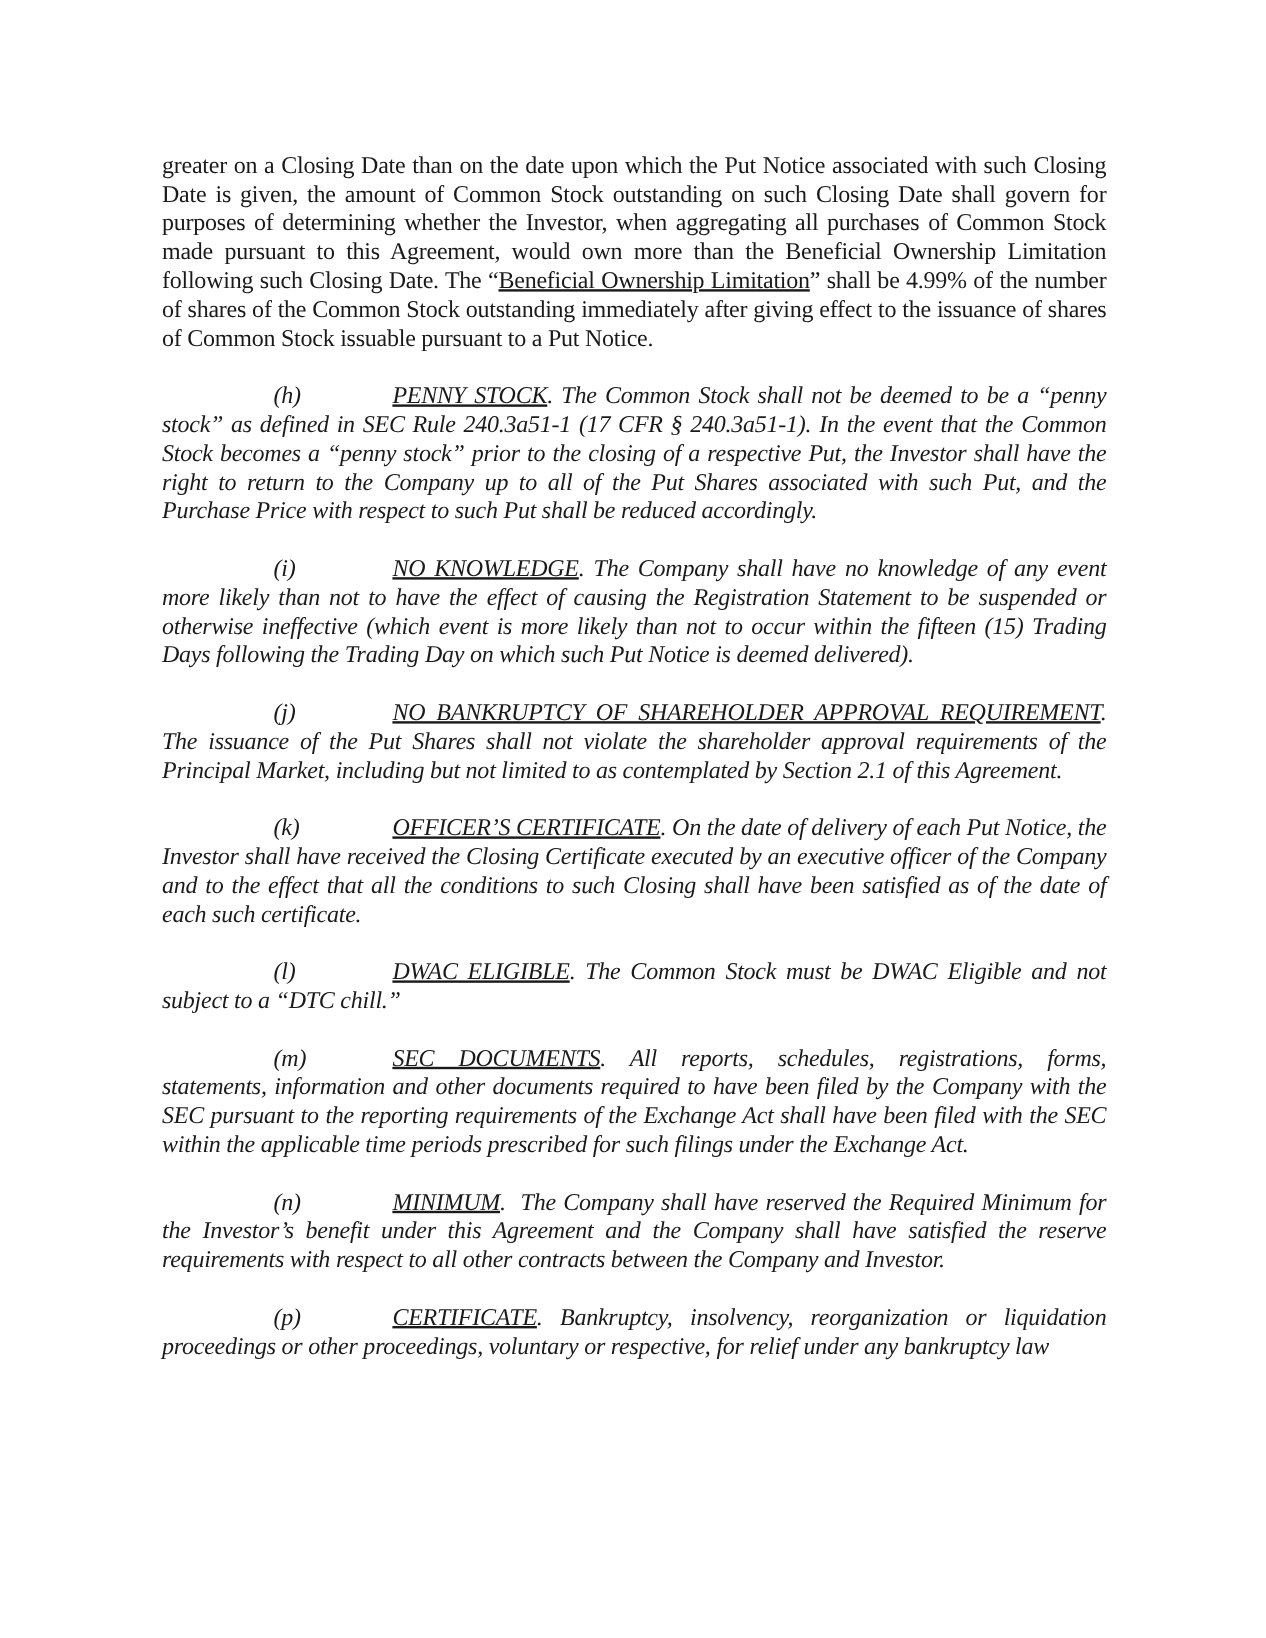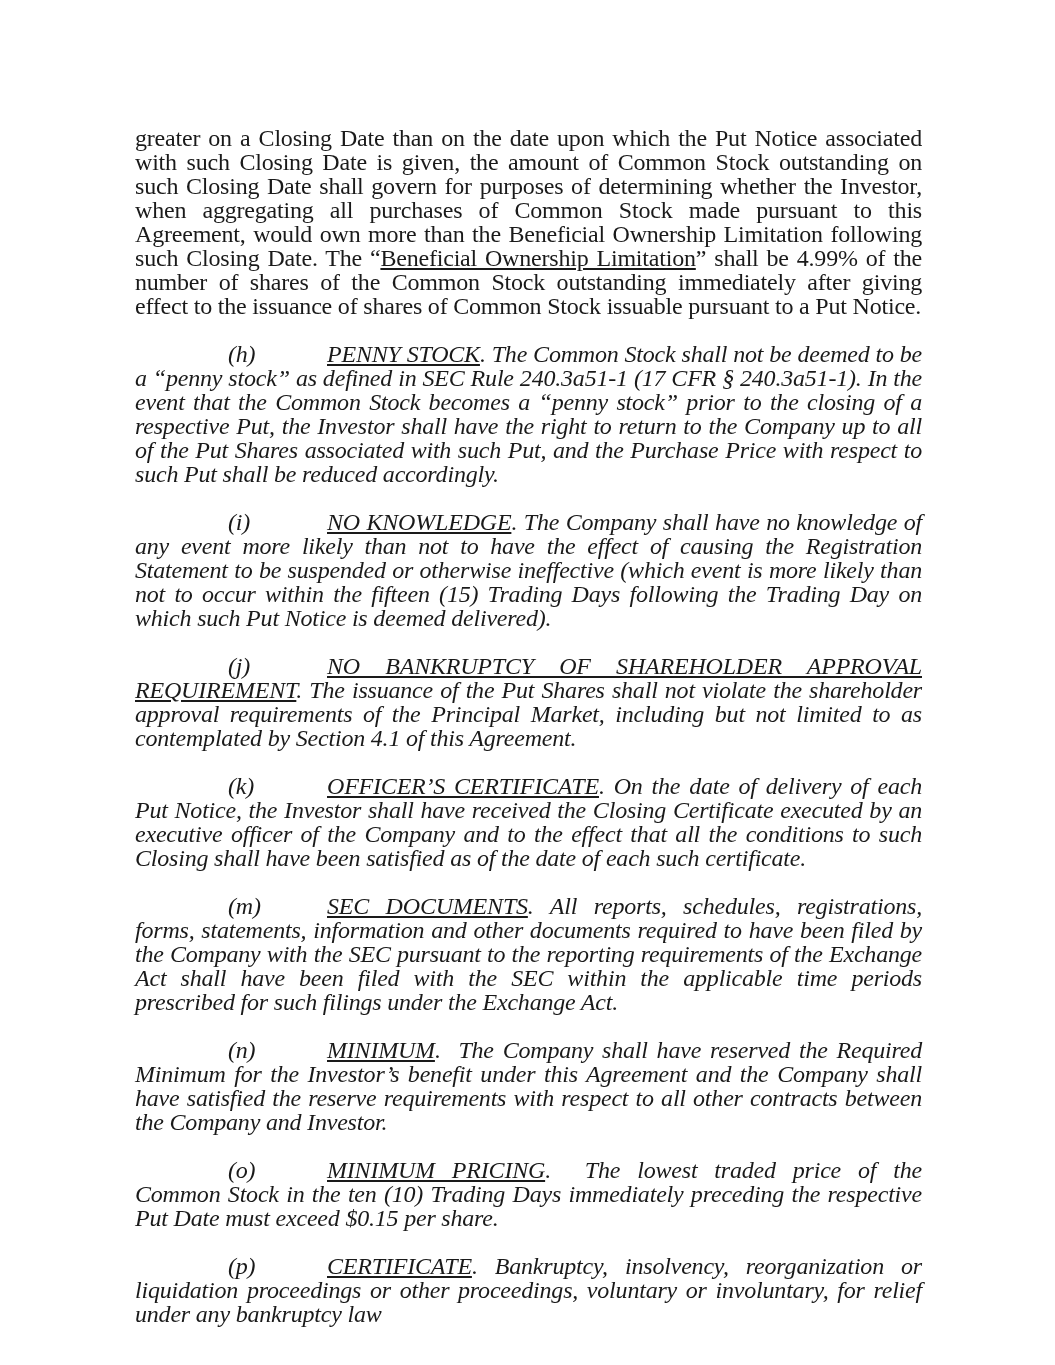--- a/index.html
+++ b/index.html
@@ -17,21 +17,21 @@
     color: #1a1a1a;
   }
   .doc-content {
     position: absolute;
     left: 135px;
     top: 126px;
     width: 787px;
   }
   p.para {
     margin: 0 0 24px 0;
-    font-size: 24px;
+    font-size: 20px;
     line-height: 24px;
     letter-spacing: -0.2px;
     text-align: justify;
   }
   p.para:last-child { margin-bottom: 0; }
   p.lettered {
     text-indent: 93px;
     font-style: italic;
   }
   .plabel {
@@ -47,20 +47,20 @@
   }
 </style>
 </head>
 <body>
 
 <div class="sheet">
   <div class="doc-content">
       <p class="para"><span>greater on a Closing Date than on the date upon which the Put Notice associated with such Closing Date is given, the amount of Common Stock outstanding on such Closing Date shall govern for purposes of determining whether the Investor, when aggregating all purchases of Common Stock made pursuant to this Agreement, would own more than the Beneficial Ownership Limitation following such Closing Date. The “</span><span class="u">Beneficial Ownership Limitation</span><span>” shall be 4.99% of the number of shares of the Common Stock outstanding immediately after giving effect to the issuance of shares of Common Stock issuable pursuant to a Put Notice.</span></p>
       <p class="para lettered"><span class="plabel">(h)</span><span class="pheading">PENNY STOCK</span><span>. The Common Stock shall not be deemed to be a “penny stock” as defined in SEC Rule 240.3a51-1 (17 CFR § 240.3a51-1). In the event that the Common Stock becomes a “penny stock” prior to the closing of a respective Put, the Investor shall have the right to return to the Company up to all of the Put Shares associated with such Put, and the Purchase Price with respect to such Put shall be reduced accordingly.</span></p>
       <p class="para lettered"><span class="plabel">(i)</span><span class="pheading">NO KNOWLEDGE</span><span>. The Company shall have no knowledge of any event more likely than not to have the effect of causing the Registration Statement to be suspended or otherwise ineffective (which event is more likely than not to occur within the fifteen (15) Trading Days following the Trading Day on which such Put Notice is deemed delivered).</span></p>
-      <p class="para lettered"><span class="plabel">(j)</span><span class="pheading">NO BANKRUPTCY OF SHAREHOLDER APPROVAL REQUIREMENT</span><span>. The issuance of the Put Shares shall not violate the shareholder approval requirements of the Principal Market, including but not limited to as contemplated by Section 4.1 of this Agreement.</span></p>
+      <p class="para lettered"><span class="plabel">(j)</span><span class="pheading">NO BANKRUPTCY OF SHAREHOLDER APPROVAL REQUIREMENT</span><span>. The issuance of the Put Shares shall not violate the shareholder approval requirements of the Principal Market, including but not limited to as contemplated by Section 2.1 of this Agreement.</span></p>
       <p class="para lettered"><span class="plabel">(k)</span><span class="pheading">OFFICER’S CERTIFICATE</span><span>. On the date of delivery of each Put Notice, the Investor shall have received the Closing Certificate executed by an executive officer of the Company and to the effect that all the conditions to such Closing shall have been satisfied as of the date of each such certificate.</span></p>
+      <p class="para lettered"><span class="plabel">(l)</span><span class="pheading">DWAC ELIGIBLE</span><span>. The Common Stock must be DWAC Eligible and not subject to a “DTC chill.”</span></p>
       <p class="para lettered"><span class="plabel">(m)</span><span class="pheading">SEC DOCUMENTS</span><span>. All reports, schedules, registrations, forms, statements, information and other documents required to have been filed by the Company with the SEC pursuant to the reporting requirements of the Exchange Act shall have been filed with the SEC within the applicable time periods prescribed for such filings under the Exchange Act.</span></p>
       <p class="para lettered"><span class="plabel">(n)</span><span class="pheading">MINIMUM</span><span>. &nbsp;The Company shall have reserved the Required Minimum for the Investor’s benefit under this Agreement and the Company shall have satisfied the reserve requirements with respect to all other contracts between the Company and Investor.</span></p>
-      <p class="para lettered"><span class="plabel">(o)</span><span class="pheading">MINIMUM PRICING</span><span>. &nbsp;The lowest traded price of the Common Stock in the ten (10) Trading Days immediately preceding the respective Put Date must exceed $0.15 per share.</span></p>
-      <p class="para lettered"><span class="plabel">(p)</span><span class="pheading">CERTIFICATE</span><span>. Bankruptcy, insolvency, reorganization or liquidation proceedings or other proceedings, voluntary or involuntary, for relief under any bankruptcy law</span></p>
+      <p class="para lettered"><span class="plabel">(p)</span><span class="pheading">CERTIFICATE</span><span>. Bankruptcy, insolvency, reorganization or liquidation proceedings or other proceedings, voluntary or respective, for relief under any bankruptcy law</span></p>
     </div>
 </div>
 
 </body></html>

